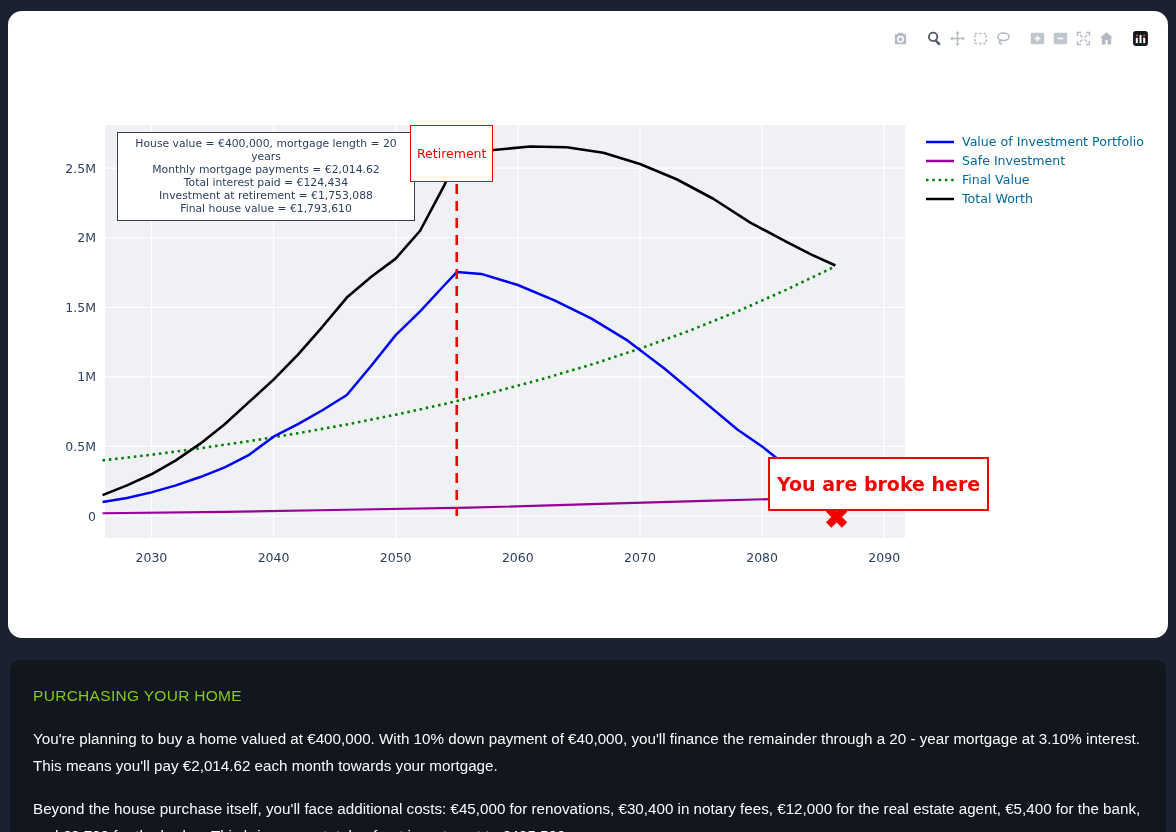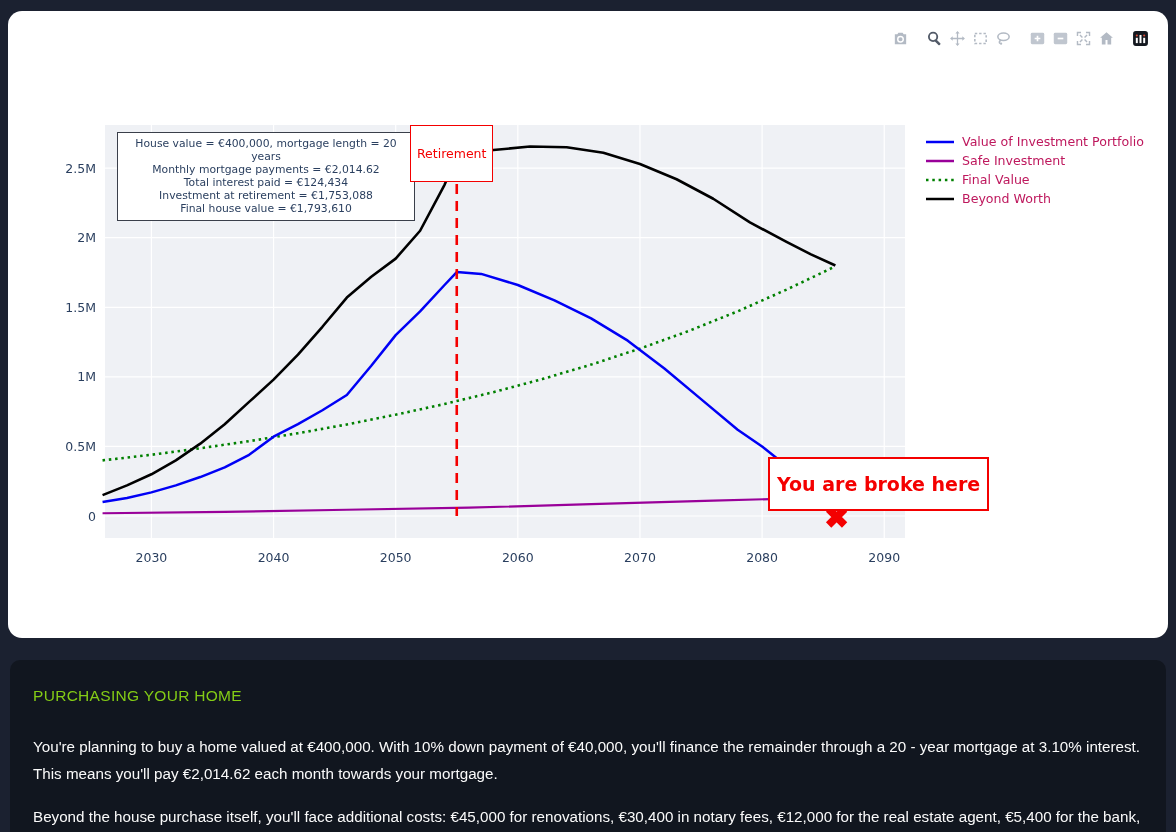--- a/index.html
+++ b/index.html
@@ -34,28 +34,28 @@
               padding:19px 6px; }
   .ann-broke { position:absolute; left:760px; top:446px;
               background:#ffffff; border:2px solid #f40000; color:#f40000;
               font-family:"DejaVu Sans", sans-serif; font-size:19px; font-weight:bold;
               line-height:18px; padding:16px 7px; }
 
   
   .legend { position:absolute; left:917px; top:121px; }
   .legend-item { display:flex; align-items:center; height:19px; cursor:pointer; }
   .legend-item svg { width:30px; height:12px; margin-right:7px; }
-  .legend-label { font-family:"DejaVu Sans", sans-serif; font-size:12.6px; color:#be185d;
+  .legend-label { font-family:"DejaVu Sans", sans-serif; font-size:12.6px; color:#0369a1;
                   white-space:nowrap; }
 
   
   .card-dark { position:absolute; left:10px; top:660px; width:1156px; height:200px;
                background:#11161f; border-radius:10px; padding:27px 23px; color:#fafafa; }
   .section-heading { font-size:15.5px; letter-spacing:0.3px; color:#84cc16; }
-  .card-dark p { margin-top:28px; font-size:15.2px; line-height:27px; color:#fafafa; }
+  .card-dark p { margin-top:20px; font-size:15.2px; line-height:27px; color:#fafafa; }
   .card-dark p + p { margin-top:16px; }
 </style>
 </head>
 <body>
 
 <div class="page">
 
   <div class="card-white">
 
     <div class="modebar">
@@ -199,21 +199,21 @@
         <div class="legend-item">
           <svg>
               <line x1="1" y1="6" x2="29" y2="6" stroke-width="2.5" stroke="#008000" stroke-dasharray="2.5 3.8"></line>
             </svg>
           <span class="legend-label">Final Value</span>
         </div>
         <div class="legend-item">
           <svg>
               <line x1="1" y1="6" x2="29" y2="6" stroke-width="2.5" stroke="#000000"></line>
             </svg>
-          <span class="legend-label">Beyond Worth</span>
+          <span class="legend-label">Total Worth</span>
         </div>
       </div>
     </div>
   </div>
 
   <div class="card-dark">
     <div class="section-heading">PURCHASING YOUR HOME</div>
     <p>You're planning to buy a home valued at €400,000. With 10% down payment of €40,000, you'll finance the remainder through a 20 - year mortgage at 3.10% interest. This means you'll pay €2,014.62 each month towards your mortgage.</p>
     <p>Beyond the house purchase itself, you'll face additional costs: €45,000 for renovations, €30,400 in notary fees, €12,000 for the real estate agent, €5,400 for the bank, and €2,700 for the broker. This brings your total upfront investment to €495,500.</p>
   </div>

